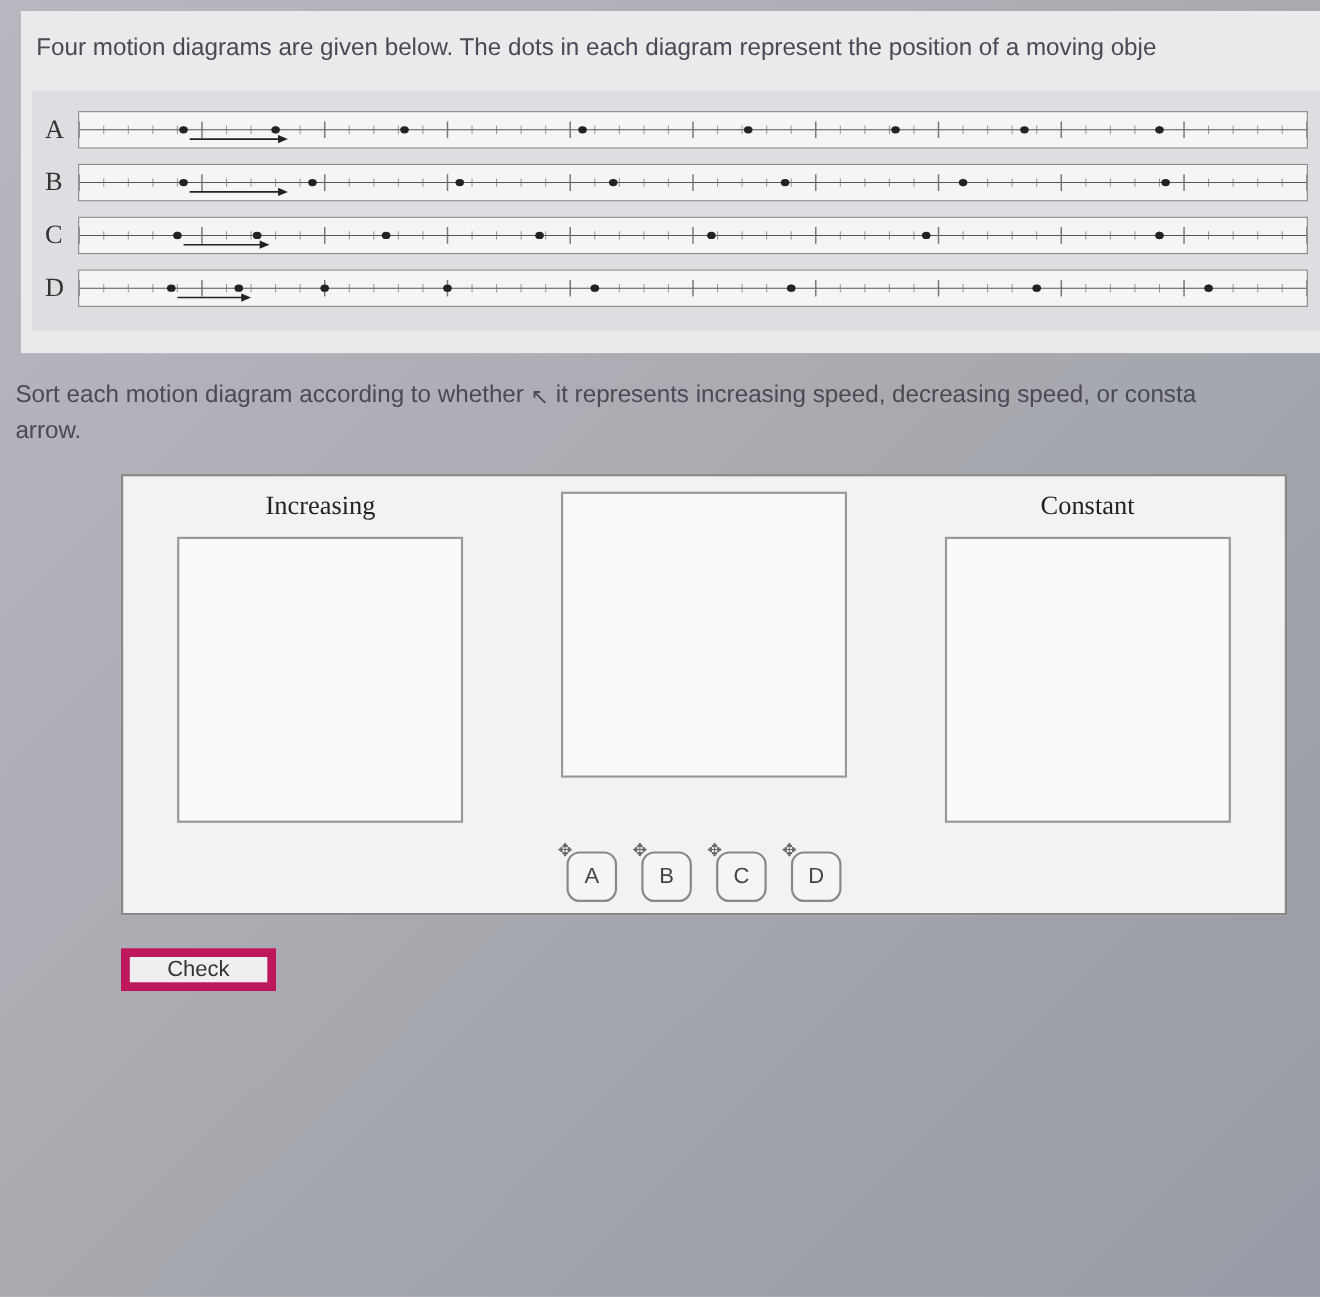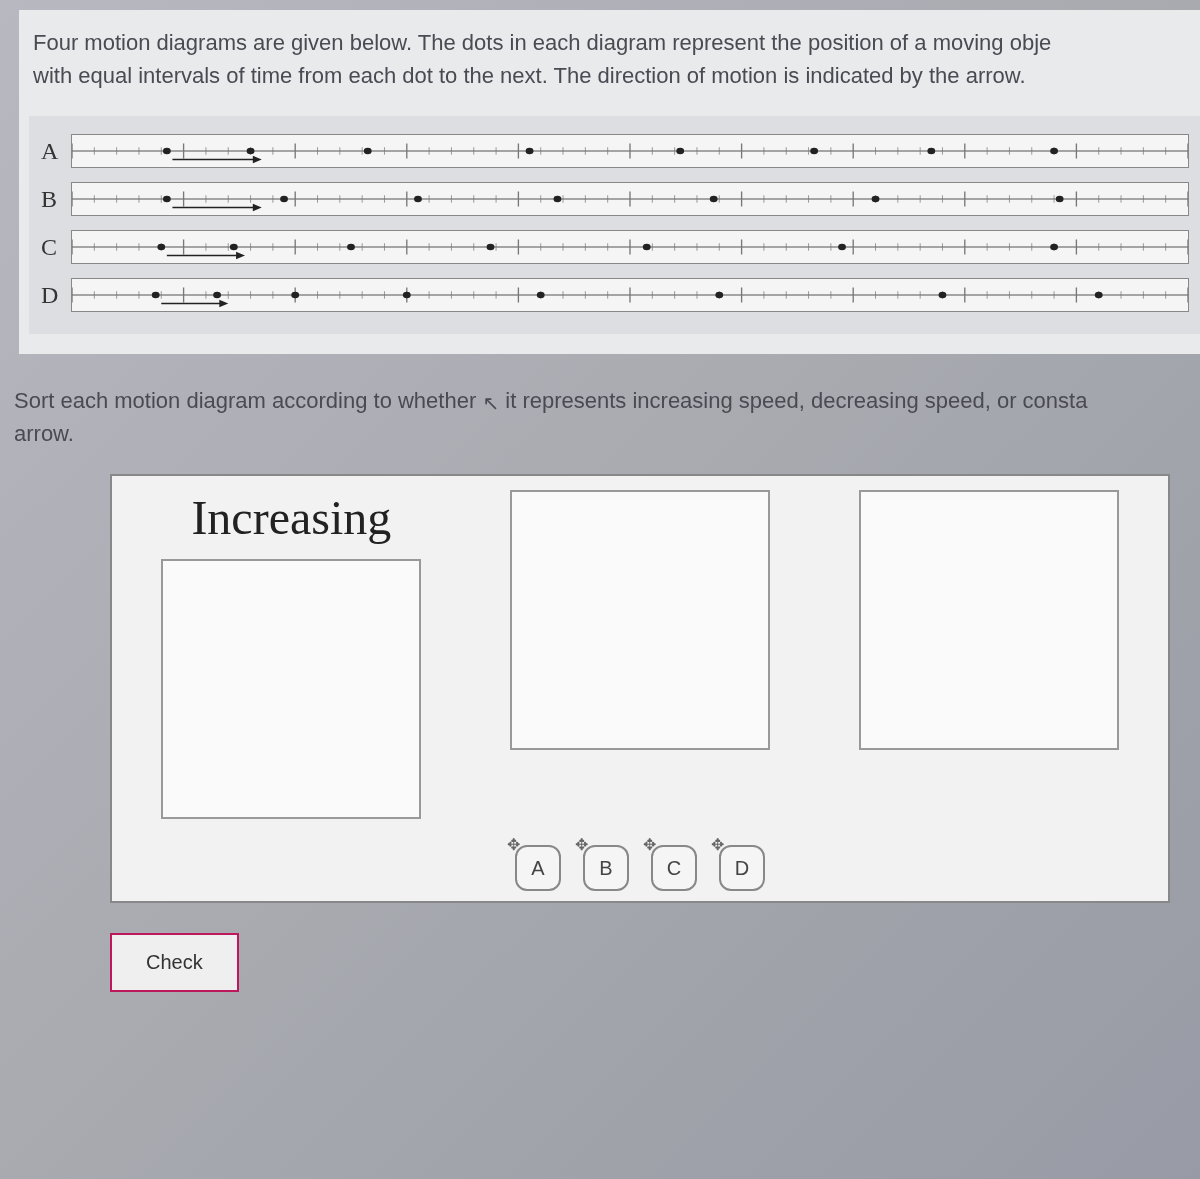--- a/index.html
+++ b/index.html
@@ -47,21 +47,21 @@
     height: 34px;
     background: #f5f5f5;
     border: 1px solid #888;
     position: relative;
     margin-right: 10px;
   }
   .diagram-svg { width: 100%; height: 100%; display: block; }
 
   
   .sort-panel {
-    margin: 30px 0 0 10px;
+    margin: 20px 0 0 10px;
     width: 1190px;
   }
   .sort-instruction {
     font-size: 22px;
     color: #4a4a52;
     line-height: 1.5;
     padding: 0 4px 14px 4px;
   }
   .sort-area {
     background: #f2f2f2;
@@ -74,21 +74,21 @@
     display: flex;
     justify-content: space-between;
     gap: 30px;
   }
   .category {
     flex: 1;
     text-align: center;
   }
   .category-title {
     font-family: "Times New Roman", serif;
-    font-size: 48px;
+    font-size: 24px;
     color: #222;
     margin-bottom: 14px;
   }
   .drop-target {
     width: 260px;
     height: 260px;
     background: #fafafa;
     border: 2px solid #999;
     margin: 0 auto;
   }
@@ -117,42 +117,41 @@
     top: -10px;
     left: -10px;
     width: 18px;
     height: 18px;
     color: #666;
     font-size: 16px;
     line-height: 1;
   }
   .check-btn {
     margin: 30px 0 0 100px;
-    padding: 16px 34px;
+    padding: 0 34px;
     background: #efefef;
-    border: 2px solid #be185d;
+    border: 8px solid #be185d;
     font-size: 20px;
     color: #333;
     cursor: pointer;
   }
 
   
   .cursor-icon {
     display: inline-block;
     transform: translateY(2px);
     font-size: 20px;
   }
 </style>
 </head>
 <body>
 
 <div class="content-panel">
   <div class="question-text">
     <span>Four motion diagrams are given below. The dots in each diagram represent the position of a moving obje</span><br>
-    <span>with equal intervals of time from each dot to the next. The direction of motion is indicated by the arrow.</span>
   </div>
 
   <div class="diagrams-container">
 
     <div id="diagram-rows">
         <div class="diagram-row">
           <div class="diagram-label">A</div>
           <div class="diagram-box">
             <svg class="diagram-svg" viewBox="0 0 1000 34" preserveAspectRatio="none">
               <line x1="0" y1="17" x2="1000" y2="17" stroke="#555" stroke-width="1"></line>
@@ -440,20 +439,21 @@
   <div class="sort-area">
     <div class="categories">
       <div class="category">
         <div class="category-title">Increasing</div>
         <div class="drop-target"></div>
       </div>
       <div class="category">
         <div class="drop-target"></div>
       </div>
       <div class="category">
+        <div class="category-title">Constant</div>
         <div class="drop-target"></div>
       </div>
     </div>
 
     <div class="draggables">
       <div class="draggable-chip">
         <span class="grab-handle">✥</span>
         <span>A</span>
       </div>
       <div class="draggable-chip">

